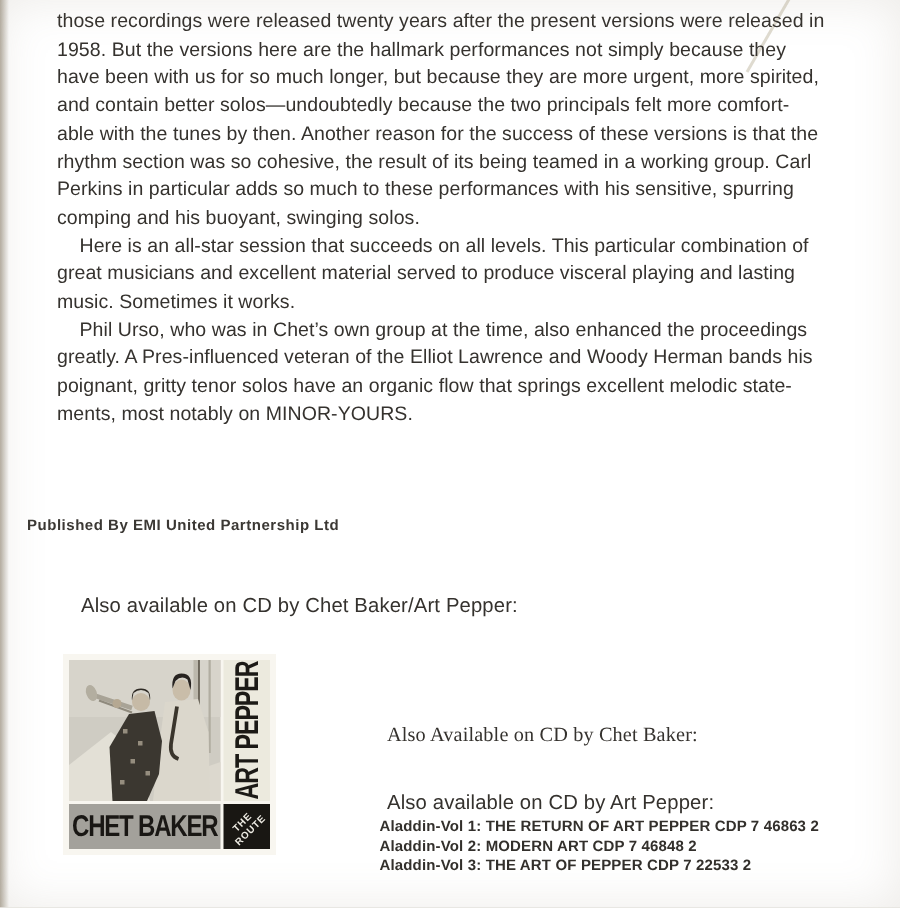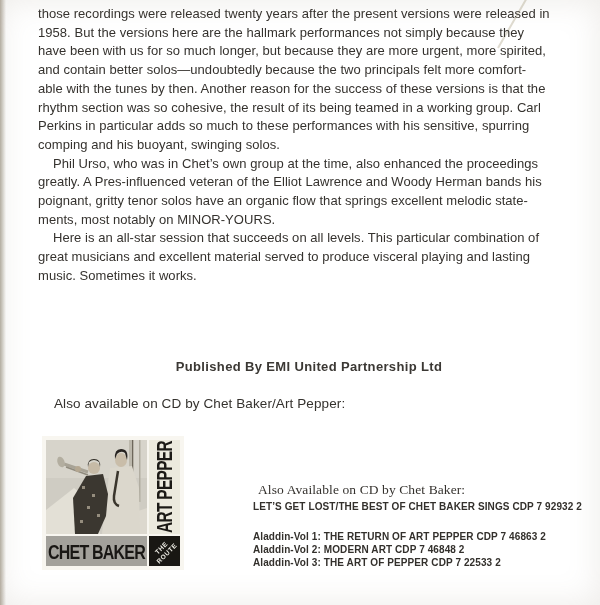--- a/index.html
+++ b/index.html
@@ -24,22 +24,22 @@
     background:#dbd7cb; transform:rotate(30deg); opacity:.9;
   }
   .liner {
     position:absolute; left:38px; top:5px; width:556px;
     font-size:13px; line-height:18.7px; letter-spacing:.05px;
   }
   .liner p { margin:0; white-space:pre-line; }
   .liner p.ind { text-indent:15px; }
   .signature { width:534px; text-align:right; margin:0; }
   .publisher {
-    position:absolute; left:18px; top:359px; width:582px; text-align:center;
-    font-size:13px; font-weight:bold; letter-spacing:.35px; color:#3b3834;
+    position:absolute; left:18px; top:345px; width:582px; 
+    font-size:10px; font-weight:bold; letter-spacing:.35px; color:#3b3834;
   }
   .promo-heading { margin:0; font-size:13.5px; letter-spacing:.1px; }
   .catalog { margin:2px 0 0 0; font-weight:bold; font-size:10.5px; letter-spacing:.1px; color:#33302c; }
   .catalog-sm { margin:2px 0 0 0; font-weight:bold; font-size:10px; line-height:13px; letter-spacing:.1px; color:#33302c; }
   .route-promo { position:absolute; left:48px; top:396px; }
   .route-promo .promo-heading { margin-left:6px; }
   .chet-promo { position:absolute; left:253px; top:482px; }
   .chet-promo .promo-heading { margin-left:5px;font-family:Liberation Serif, serif; }
   .pepper-promo { position:absolute; left:253px; top:527px; }
   .pepper-promo .promo-heading { margin-left:5px; }
@@ -58,27 +58,27 @@
 
   <div class="liner">
     <p>those recordings were released twenty years after the present versions were released in
 1958. But the versions here are the hallmark performances not simply because they
 have been with us for so much longer, but because they are more urgent, more spirited,
 and contain better solos—undoubtedly because the two principals felt more comfort-
 able with the tunes by then. Another reason for the success of these versions is that the
 rhythm section was so cohesive, the result of its being teamed in a working group. Carl
 Perkins in particular adds so much to these performances with his sensitive, spurring
 comping and his buoyant, swinging solos.</p>
+    <p class="ind">Here is an all-star session that succeeds on all levels. This particular combination of
+great musicians and excellent material served to produce visceral playing and lasting
+music. Sometimes it works.</p>
     <p class="ind">Phil Urso, who was in Chet’s own group at the time, also enhanced the proceedings
 greatly. A Pres-influenced veteran of the Elliot Lawrence and Woody Herman bands his
 poignant, gritty tenor solos have an organic flow that springs excellent melodic state-
 ments, most notably on MINOR-YOURS.</p>
-    <p class="ind">Here is an all-star session that succeeds on all levels. This particular combination of
-great musicians and excellent material served to produce visceral playing and lasting
-music. Sometimes it works.</p>
   </div>
 
   <div class="publisher">Published By EMI United Partnership Ltd</div>
 
   <div class="route-promo">
     <p class="promo-heading">Also available on CD by Chet Baker/Art Pepper:</p>
   </div>
 
   <div class="cover">
     <svg width="142" height="134" viewBox="0 0 142 134" xmlns="http://www.w3.org/2000/svg">
@@ -132,23 +132,23 @@
         <g transform="rotate(-45 122.5 115)">
           <text x="122.5" y="113" text-anchor="middle" font-family="Liberation Sans, sans-serif" font-size="6.5" font-weight="bold" letter-spacing=".6" fill="#efede5">THE</text>
           <text x="122.5" y="120.5" text-anchor="middle" font-family="Liberation Sans, sans-serif" font-size="6.5" font-weight="bold" letter-spacing=".6" fill="#efede5">ROUTE</text>
         </g>
       </g>
     </svg>
   </div>
 
   <div class="chet-promo">
     <p class="promo-heading">Also Available on CD by Chet Baker:</p>
-    <p class="catalog-sm">LET’S GET LOST/THE BEST OF CHET BAKER SINGS CDP 7 92932 2</p>
   </div>
 
   <div class="pepper-promo">
+    <p class="promo-heading">Also available on CD by Art Pepper:</p>
     <p class="catalog-sm first">Aladdin-Vol 1: THE RETURN OF ART PEPPER CDP 7 46863 2</p>
     <p class="catalog-sm">Aladdin-Vol 2: MODERN ART CDP 7 46848 2</p>
     <p class="catalog-sm">Aladdin-Vol 3: THE ART OF PEPPER CDP 7 22533 2</p>
   </div>
 
   <div class="vignette"></div>
 </div>
 
 </body></html>

